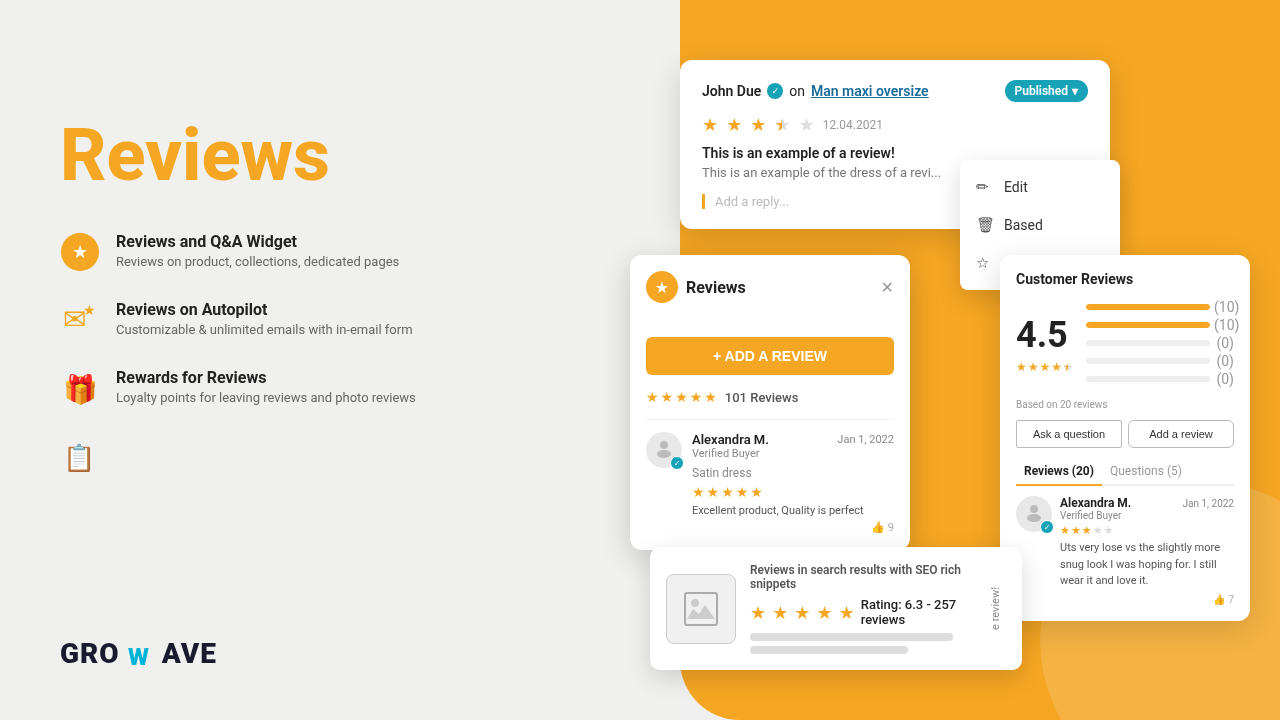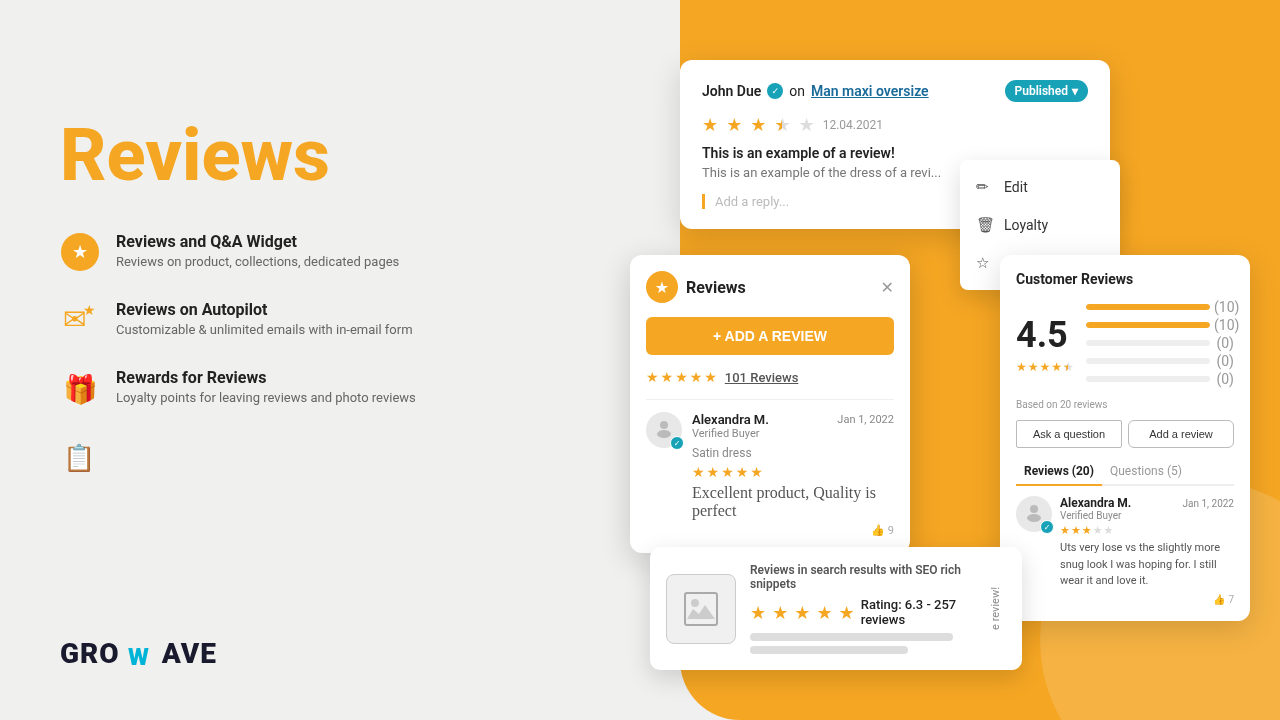--- a/index.html
+++ b/index.html
@@ -309,20 +309,21 @@
       color: white;
       border: none;
       border-radius: 6px;
       padding: 11px;
       width: 100%;
       font-size: 14px;
       font-weight: 700;
       cursor: pointer;
       margin-bottom: 14px;
       text-align: center;
+      margin-top: 20px;
     }
 
     .review-count-row {
       display: flex;
       align-items: center;
       gap: 8px;
       margin-bottom: 14px;
     }
 
     .small-stars {
@@ -332,21 +333,20 @@
 
     .small-star {
       color: #f5a623;
       font-size: 14px;
     }
 
     .review-count-text {
       font-size: 13px;
       color: #555;
       font-weight: 500;
-      text-decoration: underline;
     }
 
     .widget-review-item {
       display: flex;
       gap: 10px;
       padding-top: 12px;
       border-top: 1px solid #f0f0f0;
     }
 
     .avatar-circle {
@@ -413,23 +413,22 @@
       gap: 2px;
       margin-bottom: 4px;
     }
 
     .mini-star {
       color: #f5a623;
       font-size: 14px;
     }
 
     .review-excerpt {
-      font-size: 16px;
+      font-size: 11px;
       color: #555;
-      font-family: Liberation Serif, serif;
     }
 
     .like-count {
       font-size: 11px;
       color: #aaa;
       text-align: right;
       margin-top: 4px;
     }
 
     
@@ -747,21 +746,21 @@
       <span class="reply-placeholder">Add a reply...</span>
     </div>
 
     <div class="dropdown-menu">
       <div class="dropdown-item">
         <span class="dropdown-icon">✏</span>
         <span>Edit</span>
       </div>
       <div class="dropdown-item">
         <span class="dropdown-icon">🗑</span>
-        <span>Loyalty</span>
+        <span>Based</span>
       </div>
       <div class="dropdown-item">
         <span class="dropdown-icon">☆</span>
         <span>Add to featured</span>
       </div>
     </div>
   </div>
 
   <div class="card-widget">
     <div class="widget-header">

